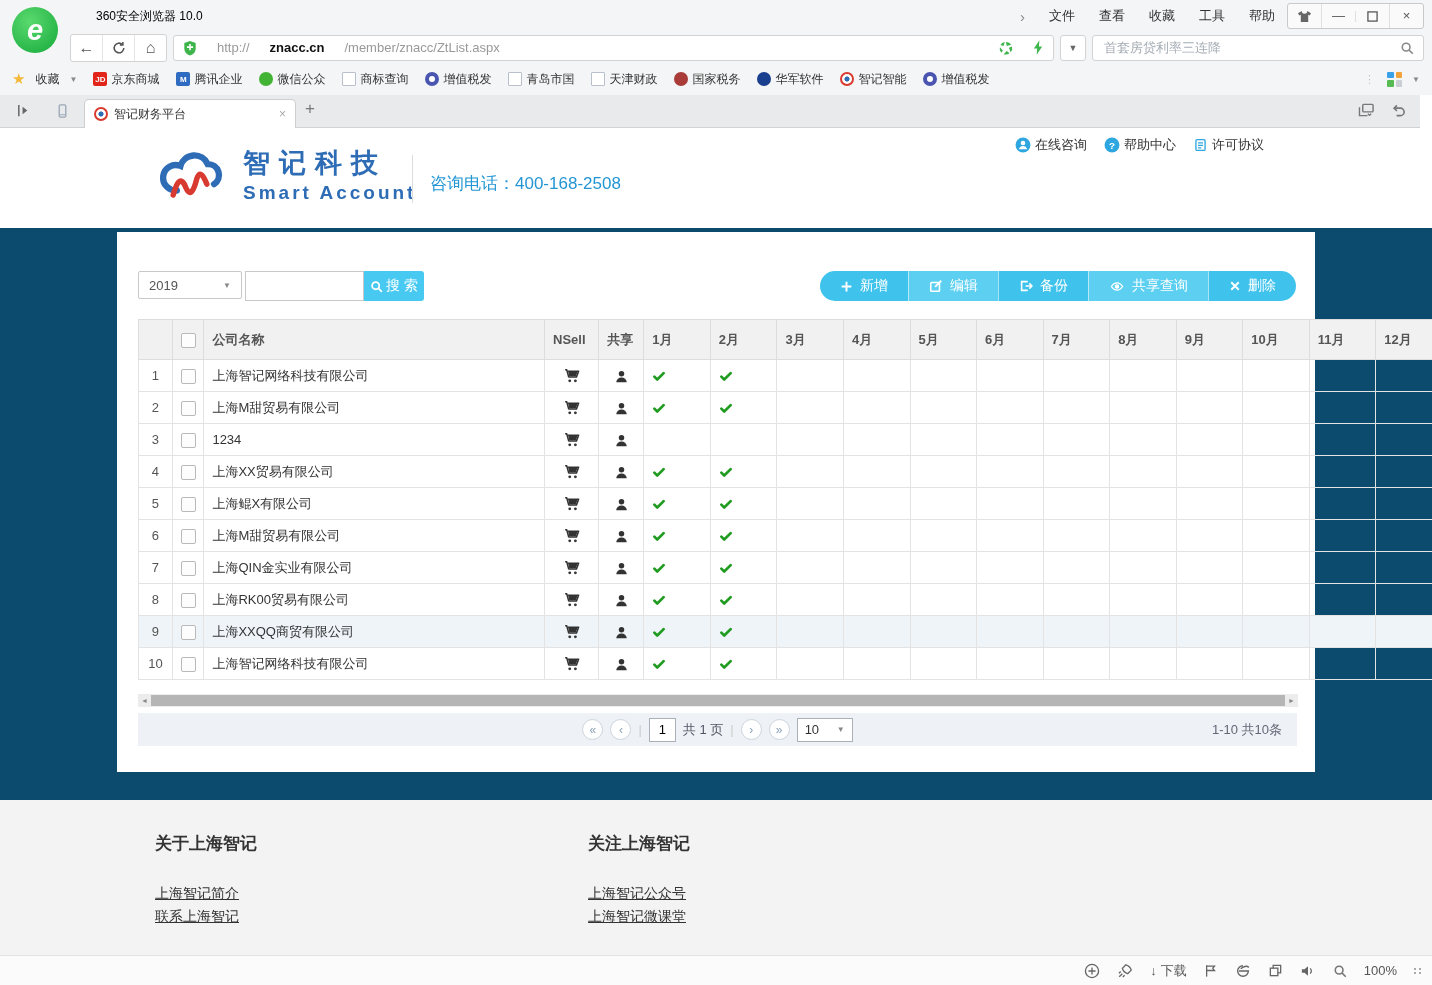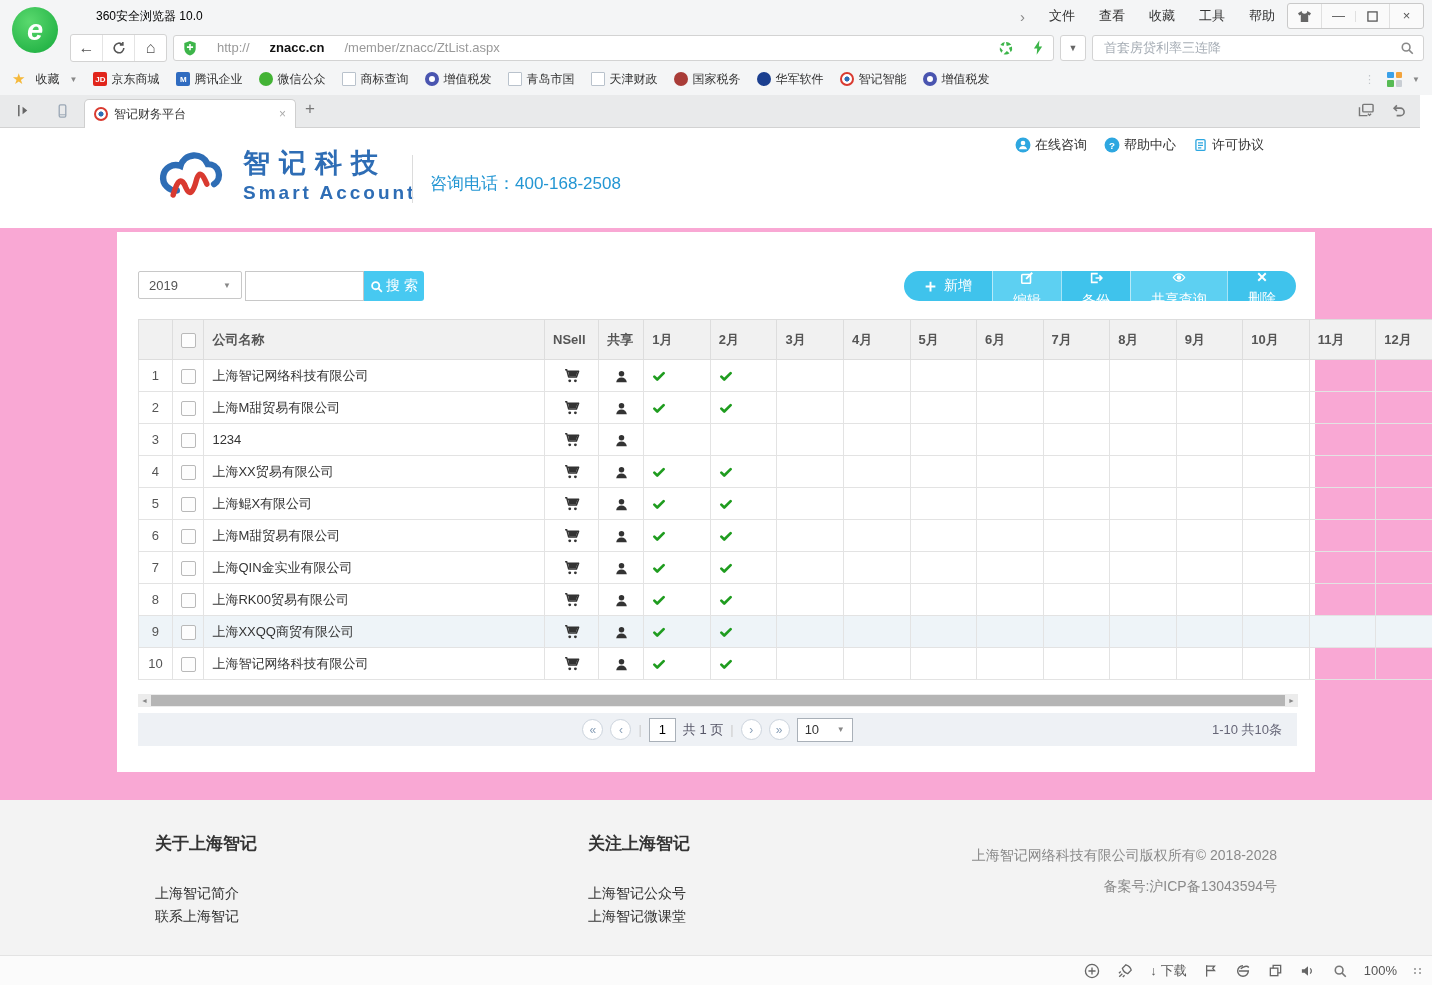--- a/index.html
+++ b/index.html
@@ -59,31 +59,31 @@
   .siteheader{position:absolute;left:0;right:0;top:128px;height:100px;background:#fff;}
   .brand{position:absolute;left:155px;top:17px;display:flex;align-items:center;gap:8px;}
   .brandtext .cn{font-size:27px;font-weight:bold;color:#2e6db5;letter-spacing:9px;white-space:nowrap;}
   .brandtext .en{font-size:19px;font-weight:bold;color:#2e6db5;letter-spacing:3px;margin-top:1px;}
   .hdivider{position:absolute;left:412px;top:27px;width:1px;height:48px;background:#dcdcdc;}
   .phone{position:absolute;left:430px;top:44px;font-size:17px;color:#2396d3;}
   .toplinks{position:absolute;right:168px;top:8px;display:flex;gap:17px;align-items:center;font-size:13px;color:#333;}
   .toplink{display:flex;align-items:center;gap:4px;}
   .mainnav{position:absolute;right:152px;top:45px;display:flex;gap:34px;font-size:15px;color:#333;}
   
-  .content{position:absolute;left:0;right:0;top:228px;height:572px;background:#f9a8d4;}
+  .content{position:absolute;left:0;right:0;top:228px;height:572px;background:#0c4a6e;}
   .panel{position:absolute;left:117px;top:4px;width:1198px;height:540px;background:#fff;}
   .toolbar{position:absolute;left:21px;right:19px;top:39px;height:30px;}
   .yearsel{position:absolute;left:0;top:0;width:104px;height:28px;border:1px solid #c8c8c8;border-radius:2px;background:#fff;display:flex;align-items:center;padding:0 10px;box-sizing:border-box;font-size:13px;color:#555;}
   .yearsel .caret{margin-left:auto;}
   .tinput{position:absolute;left:107px;top:0;width:119px;height:30px;border:1px solid #c8c8c8;background:#fff;box-sizing:border-box;outline:none;font-size:13px;padding:0 6px;}
   .searchbtn{position:absolute;left:226px;top:0;width:60px;height:30px;background:#47c9f1;color:#fff;display:flex;align-items:center;justify-content:center;gap:3px;font-size:14px;border-radius:0 3px 3px 0;}
   .actions{position:absolute;right:0;top:0;height:30px;display:flex;border-radius:15px;overflow:hidden;}
   .action{display:flex;align-items:center;gap:7px;padding:0 20px;font-size:14px;color:#fff;background:#3fc3ec;white-space:nowrap;}
   .action.alt{background:#5dd0f2;}
-  .action+.action{border-left:1px solid rgba(255,255,255,.55);flex-direction:column;}
+  .action+.action{border-left:1px solid rgba(255,255,255,.55);}
   
   .ztable{position:absolute;left:21px;top:87px;border-collapse:collapse;table-layout:fixed;width:1305px;font-size:13px;}
   .ztable th{background:#f1f1f1;border:1px solid #ddd;height:40px;font-weight:bold;color:#555;text-align:left;padding:0 8px;box-sizing:border-box;}
   .ztable td{border:1px solid #e3e3e3;height:32px;color:#333;padding:0 8px;box-sizing:border-box;}
   .ztable tr.hl td{background:#eef4f8;}
   .ztable .c{text-align:center;padding:0;}
   .ztable td.num{color:#555;text-align:center;}
   .cb{display:inline-block;width:13px;height:13px;border:1px solid #b9b9b9;background:#fdfdfd;border-radius:2px;vertical-align:middle;}
   .ic{display:inline-block;vertical-align:middle;}
   .cart-dark{color:#333;} .cart-green{color:#17a017;}
@@ -98,21 +98,21 @@
   .pcir{width:21px;height:21px;border-radius:50%;border:1px solid #ccd4dd;background:#fff;display:flex;align-items:center;justify-content:center;color:#8aa0b8;font-size:12px;box-sizing:border-box;}
   .psep{color:#ccc;}
   .pinput{width:27px;height:24px;border:1px solid #a9b0b8;text-align:center;font-size:13px;box-sizing:border-box;background:#fff;outline:none;}
   .psel{width:56px;height:24px;border:1px solid #a9b0b8;background:#fff;display:flex;align-items:center;padding:0 7px;box-sizing:border-box;font-size:13px;color:#333;}
   .psel .caret{margin-left:auto;}
   .psummary{position:absolute;right:33px;top:489px;font-size:13px;color:#667;}
   
   .footer{position:absolute;left:0;right:0;top:800px;height:155px;background:#f3f3f3;}
   .fcol{position:absolute;top:32px;}
   .fcol h3{margin:0 0 27px;font-size:17px;color:#333;font-weight:bold;}
-  .flink{font-size:14px;color:#333;line-height:23px;}
+  .flink{font-size:14px;color:#333;line-height:23px;text-decoration:underline;}
   .fcol1{left:155px;} .fcol2{left:588px;}
   .fright{position:absolute;right:155px;top:40px;text-align:right;font-size:14px;color:#8a8a8a;line-height:31px;}
   
   .statusbar{position:absolute;left:0;right:0;bottom:0;height:30px;background:#fbfbfb;border-top:1px solid #e3e3e3;display:flex;align-items:center;justify-content:flex-end;gap:17px;padding-right:10px;box-sizing:border-box;color:#555;font-size:13px;}
   .sbitem{display:flex;align-items:center;gap:4px;color:#555;}
   .grip{display:grid;grid-template-columns:3px 3px;gap:2px;}
   .grip i{width:2px;height:2px;background:#aaa;display:block;}
 </style>
 </head>
 <body>
@@ -786,24 +786,20 @@
         <div class="flink">联系上海智记</div>
       </div>
   </div>
   <div class="fcol fcol2">
     <h3>关注上海智记</h3>
     <div id="follow-links">
         <div class="flink">上海智记公众号</div>
         <div class="flink">上海智记微课堂</div>
       </div>
   </div>
-  <div class="fright">
-    <div>上海智记网络科技有限公司版权所有© 2018-2028</div>
-    <div>备案号:沪ICP备13043594号</div>
-  </div>
 </div>
 
 <div class="statusbar">
   <span class="sbitem">
       <svg width="16" height="16" viewBox="0 0 18 18" fill="none" stroke="#666" stroke-width="1.5">
         <circle cx="9" cy="9" r="7.4"></circle>
         <path d="M9 5v8M5 9h8"></path>
       </svg>
     </span>
   <span class="sbitem">

